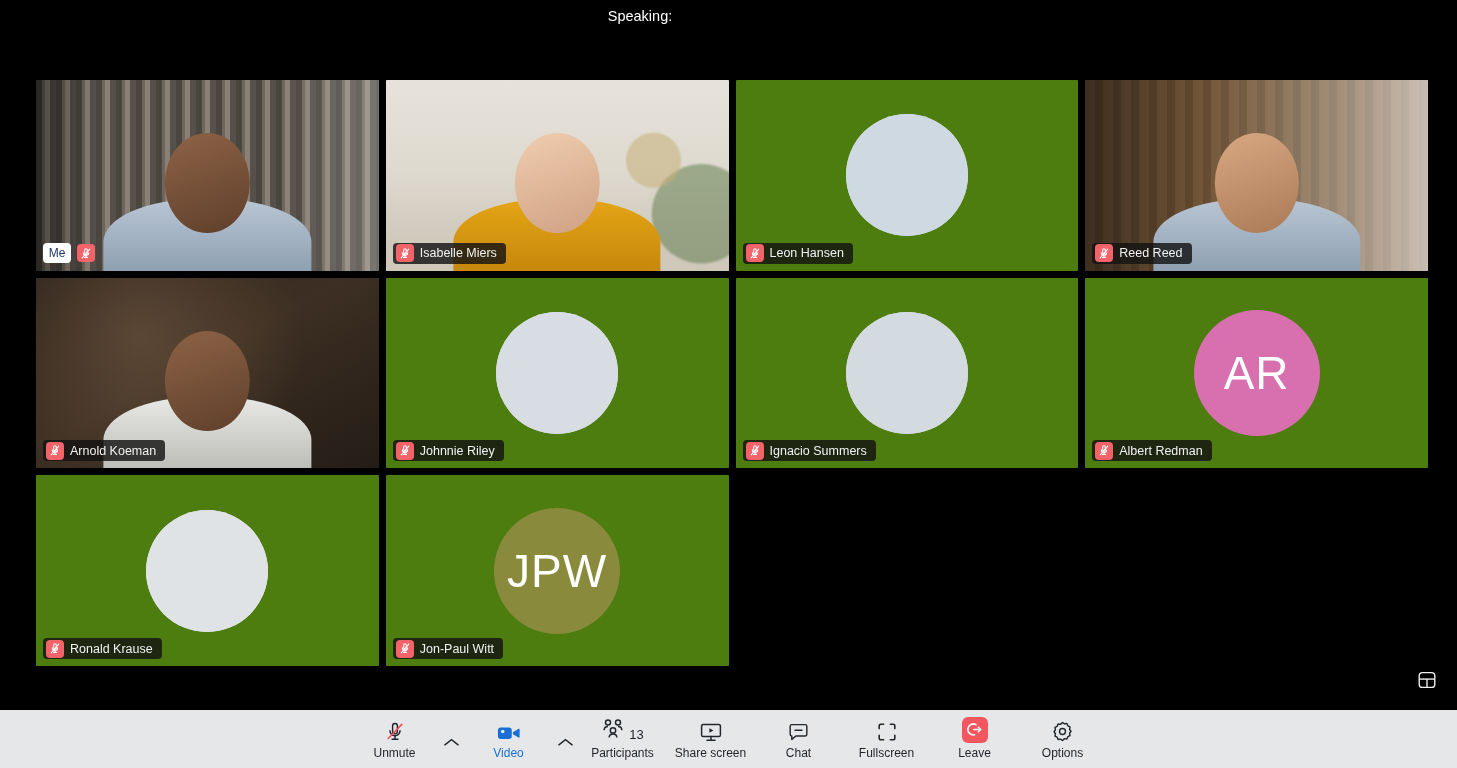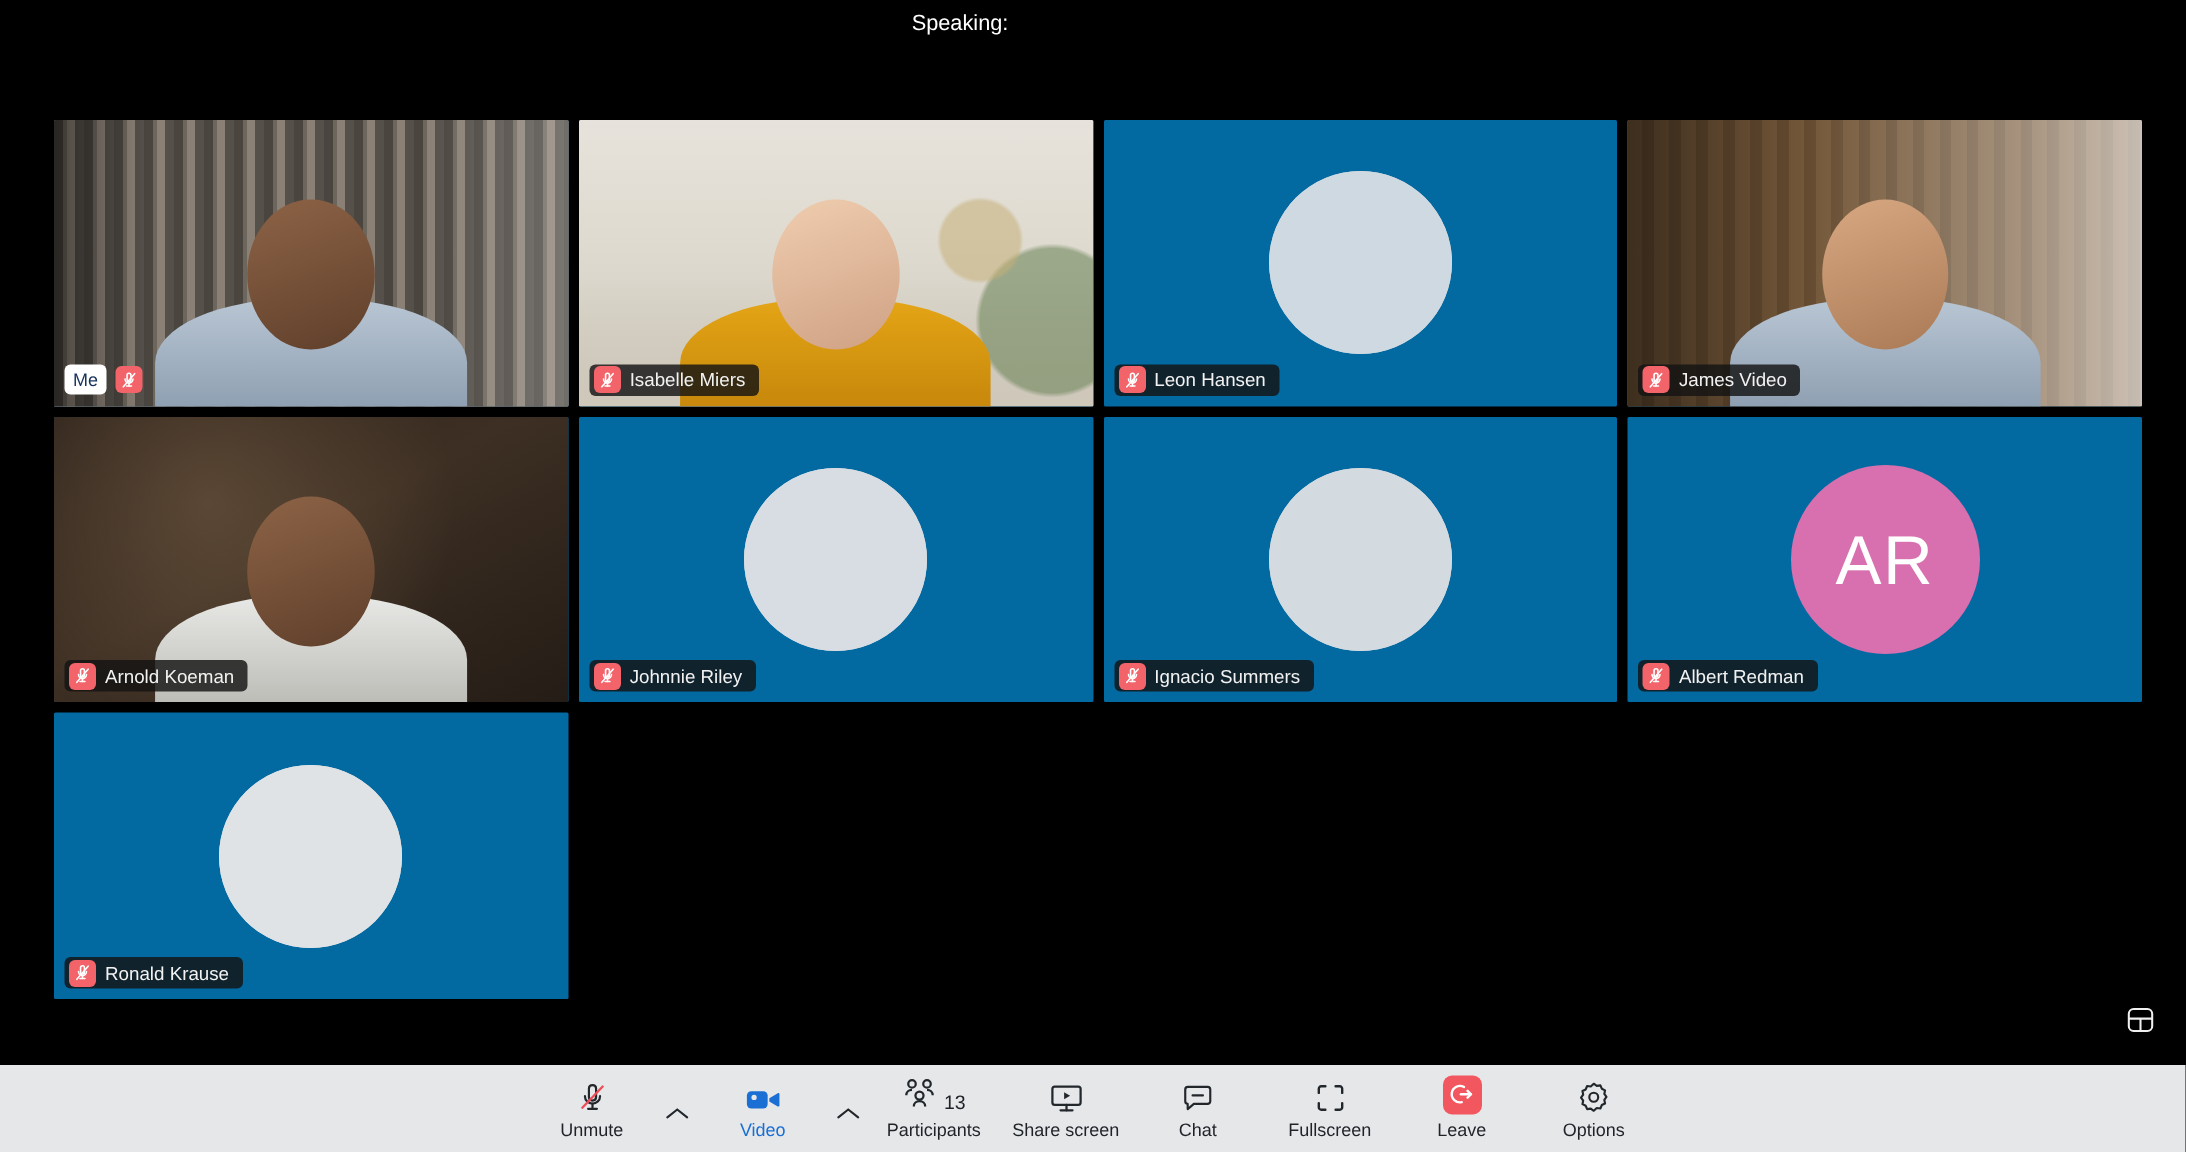--- a/index.html
+++ b/index.html
@@ -31,21 +31,21 @@
     left: 36px;
     width: 1392px;
     height: 586px;
     display: grid;
     grid-template-columns: repeat(4, 1fr);
     grid-template-rows: repeat(3, 1fr);
     gap: 7px;
   }
   .tile {
     position: relative;
-    background: #0369a1;
+    background: #4d7c0f;
     overflow: hidden;
     border-radius: 1px;
   }
   .tile.active {
     outline: 2px solid #e9e9e9;
     outline-offset: -2px;
   }
 
   
   .feed { position: absolute; inset: 0; }
@@ -338,21 +338,21 @@
       <div class="name-badge">
         <span class="mic-chip muted">
           <svg width="12" height="13" viewBox="0 0 14 15" fill="none" stroke="#ffffff" stroke-width="1.25" stroke-linecap="round">
             <path d="M7 2c-.85 0-1.5.62-1.5 1.42v3.6c0 .8.65 1.42 1.5 1.42s1.5-.62 1.5-1.42v-3.6C8.5 2.62 7.85 2 7 2z"></path>
             <path d="M3.9 6.6c0 1.72 1.4 3.1 3.1 3.1s3.1-1.38 3.1-3.1"></path>
             <line x1="7" y1="9.8" x2="7" y2="11.9"></line>
             <line x1="5.1" y1="12" x2="8.9" y2="12"></line>
             <line x1="2.6" y1="12.6" x2="11.4" y2="2.4"></line>
           </svg>
         </span>
-        <span>James Video</span>
+        <span>Reed Reed</span>
       </div>
     </div>
     <div class="tile">
       <div class="feed feed-cafe"></div>
       <div class="person skin-dark shirt-white">
         <div class="torso"></div>
         <div class="head"></div>
       </div>
       <div class="name-badge">
         <span class="mic-chip muted">
@@ -432,20 +432,37 @@
         <span class="mic-chip muted">
           <svg width="12" height="13" viewBox="0 0 14 15" fill="none" stroke="#ffffff" stroke-width="1.25" stroke-linecap="round">
             <path d="M7 2c-.85 0-1.5.62-1.5 1.42v3.6c0 .8.65 1.42 1.5 1.42s1.5-.62 1.5-1.42v-3.6C8.5 2.62 7.85 2 7 2z"></path>
             <path d="M3.9 6.6c0 1.72 1.4 3.1 3.1 3.1s3.1-1.38 3.1-3.1"></path>
             <line x1="7" y1="9.8" x2="7" y2="11.9"></line>
             <line x1="5.1" y1="12" x2="8.9" y2="12"></line>
             <line x1="2.6" y1="12.6" x2="11.4" y2="2.4"></line>
           </svg>
         </span>
         <span>Ronald Krause</span>
+      </div>
+    </div>
+    <div class="tile">
+      <div class="avatar-initials" style="background:#8a8a3c">
+        <span>JPW</span>
+      </div>
+      <div class="name-badge">
+        <span class="mic-chip muted">
+          <svg width="12" height="13" viewBox="0 0 14 15" fill="none" stroke="#ffffff" stroke-width="1.25" stroke-linecap="round">
+            <path d="M7 2c-.85 0-1.5.62-1.5 1.42v3.6c0 .8.65 1.42 1.5 1.42s1.5-.62 1.5-1.42v-3.6C8.5 2.62 7.85 2 7 2z"></path>
+            <path d="M3.9 6.6c0 1.72 1.4 3.1 3.1 3.1s3.1-1.38 3.1-3.1"></path>
+            <line x1="7" y1="9.8" x2="7" y2="11.9"></line>
+            <line x1="5.1" y1="12" x2="8.9" y2="12"></line>
+            <line x1="2.6" y1="12.6" x2="11.4" y2="2.4"></line>
+          </svg>
+        </span>
+        <span>Jon-Paul Witt</span>
       </div>
     </div>
   </div>
 
 <div class="layout-toggle">
   <svg width="22" height="22" viewBox="0 0 24 24" fill="none" stroke="#f0f0f0" stroke-width="1.5">
     <rect x="3.5" y="4" width="17" height="16" rx="3.5"></rect>
     <line x1="3.5" y1="11" x2="20.5" y2="11"></line>
     <line x1="12" y1="11" x2="12" y2="20"></line>
   </svg>

